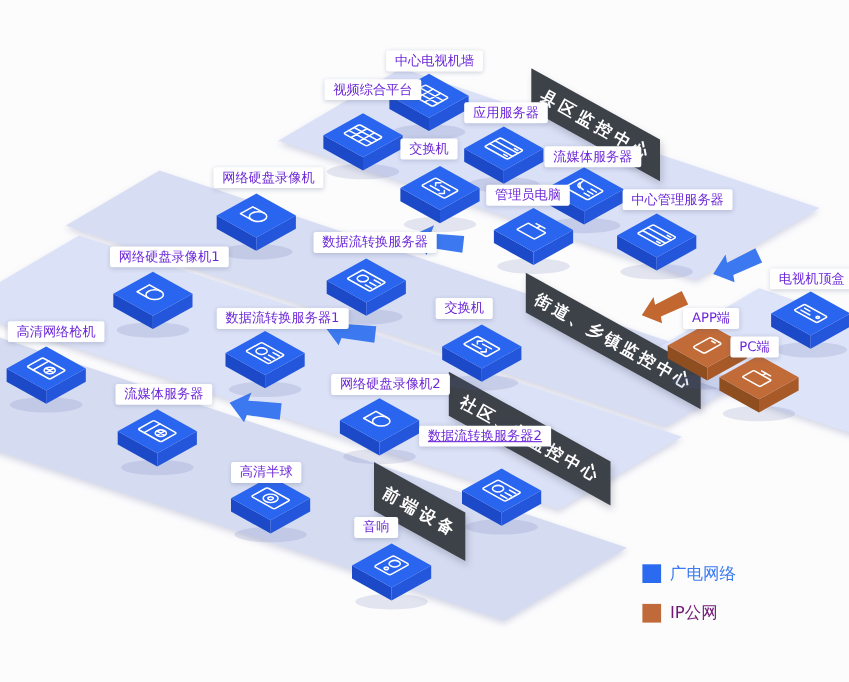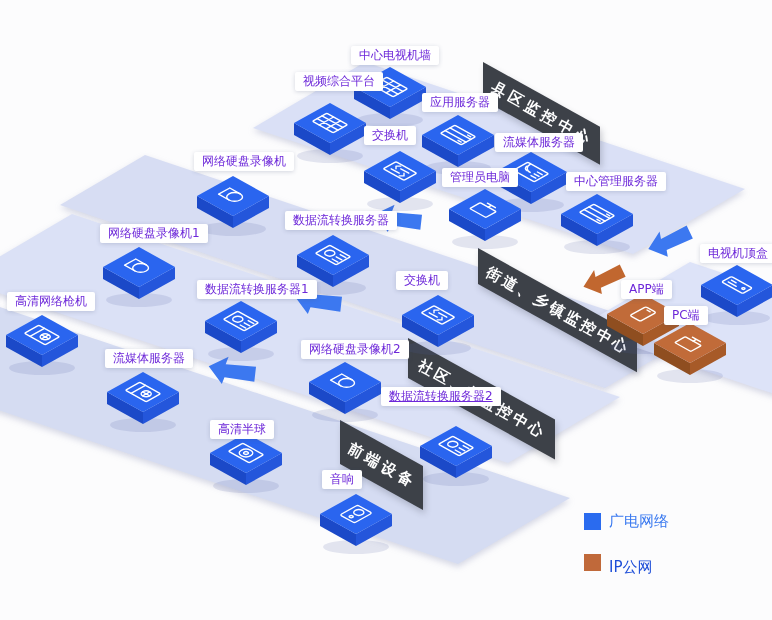--- a/index.html
+++ b/index.html
@@ -49,21 +49,21 @@
       </g>
     </svg>
 
   <div class="legend">
     <div class="legend-row">
       <span class="sw" style="background: rgb(42, 107, 239);"></span>
       <span class="lg-label" style="color: rgb(59, 122, 240);">广电网络</span>
     </div>
     <div class="legend-row">
       <span class="sw" style="background: rgb(192, 105, 58);"></span>
-      <span class="lg-label" style="color: #1d4ed8; margin-top: 10px;">IP公网</span>
+      <span class="lg-label" style="color: #701a75;">IP公网</span>
     </div>
   </div>
 <div class="banner" style="left: 483px; top: 62px; width: 117px; height: 38px; background: rgb(61, 65, 72);">
       <span style="letter-spacing: 4px;">县区监控中心</span>
     </div>
     <div class="banner" style="left: 478px; top: 248px; width: 159px; height: 36px; background: rgb(61, 65, 72);">
       <span style="letter-spacing: 3px;">街道、乡镇监控中心</span>
     </div>
     <div class="banner" style="left: 408px; top: 338px; width: 147px; height: 40px; background: rgb(61, 65, 72);">
       <span style="letter-spacing: 3px;">社区、村监控中心</span>

